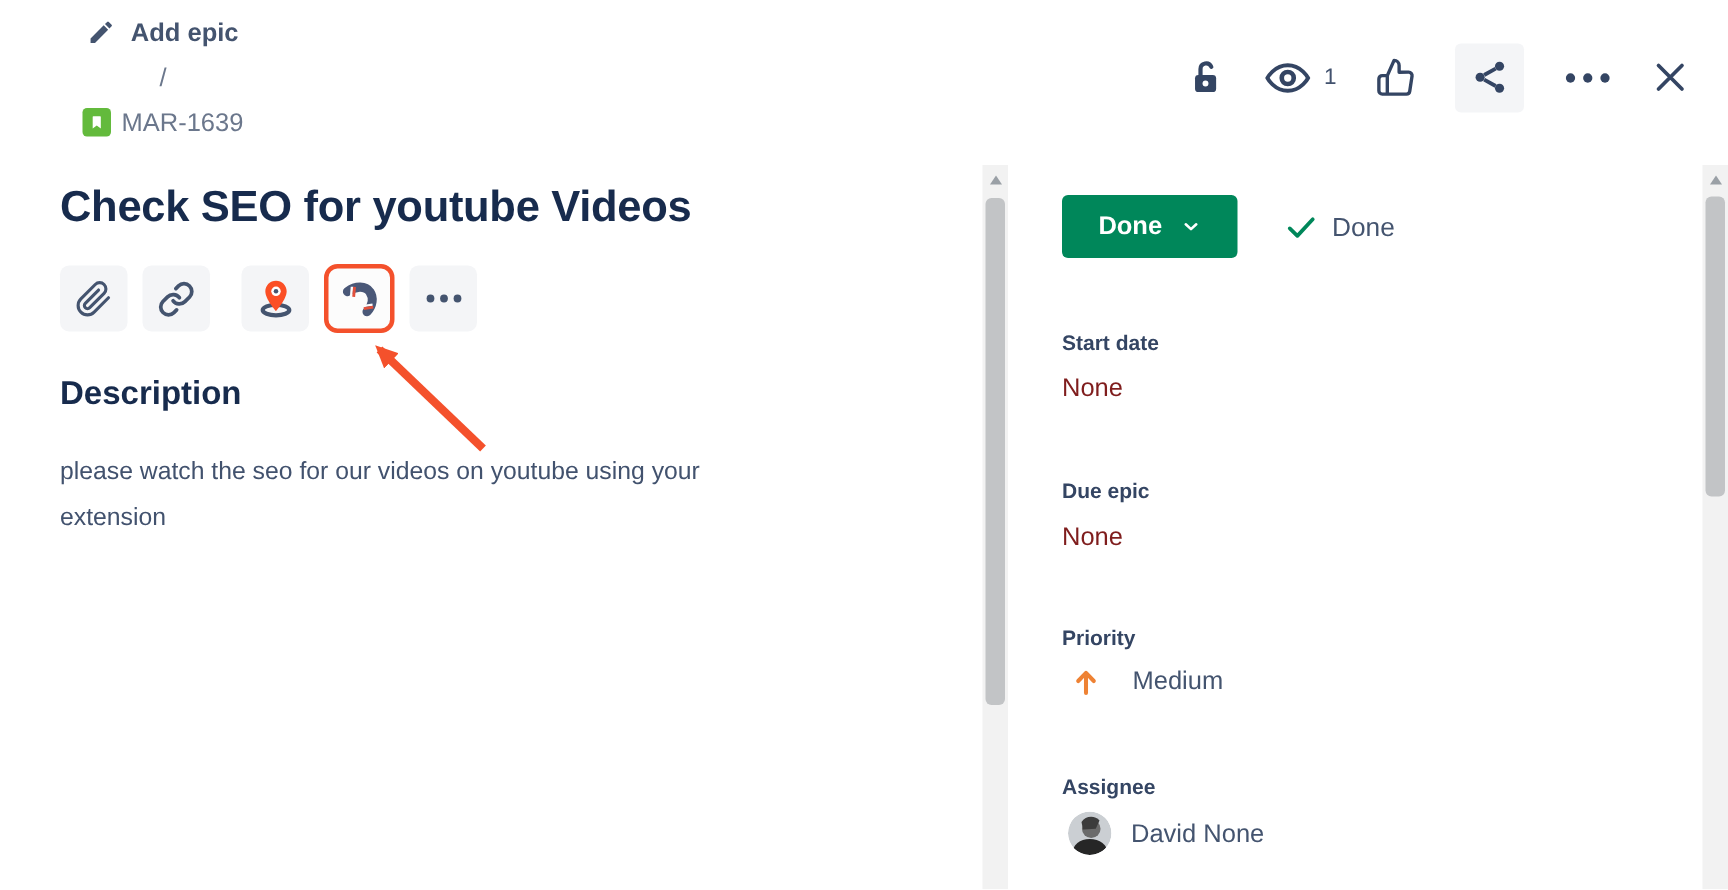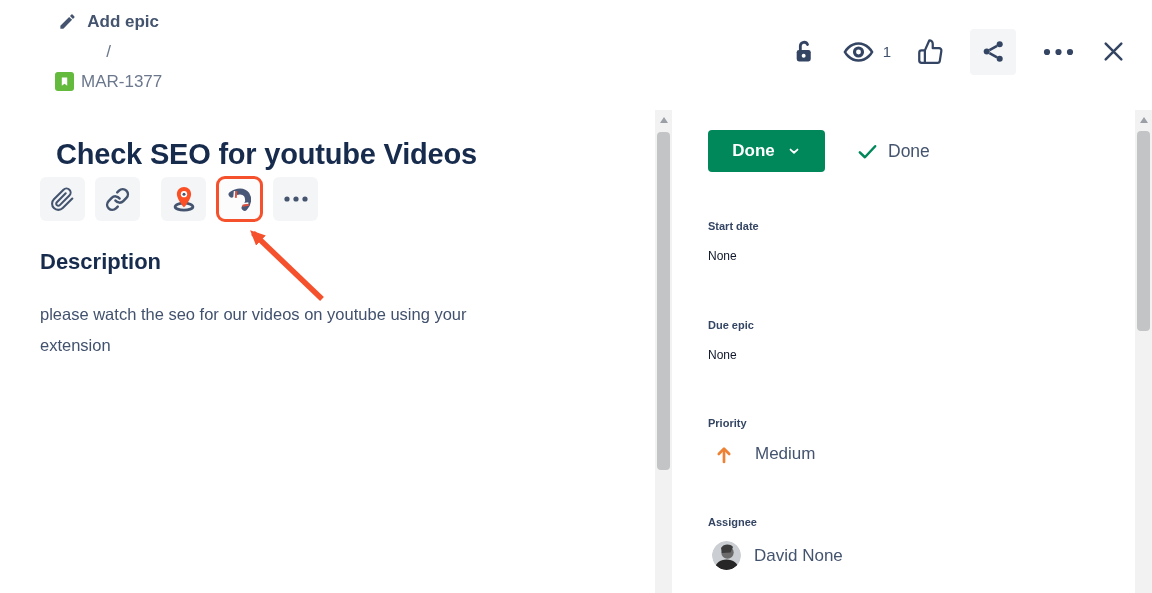--- a/index.html
+++ b/index.html
@@ -15,21 +15,21 @@
   .issue-key-btn{display:flex;align-items:center;gap:7px;color:#6B778C;font-size:17px;}
   .type-icon{width:19px;height:19px;border-radius:3px;background:#63BA3C;display:flex;align-items:center;justify-content:center;}
   .actions{margin-left:auto;margin-right:26px;display:flex;align-items:center;gap:26px;color:#344563;}
   .act-btn{display:flex;align-items:center;justify-content:center;color:#344563;}
   .watch{display:flex;align-items:center;gap:9px;}
   .watch-count{font-size:15px;color:#42526E;}
   .share-btn{width:46px;height:46px;background:#F4F5F7;border-radius:4px;}
 
   
   .left-pane{position:absolute;left:40px;top:110px;width:590px;height:483px;}
-  .issue-title{position:absolute;left:0;top:12px;margin:16px;font-size:29px;font-weight:600;color:#172B4D;letter-spacing:-0.2px;}
+  .issue-title{position:absolute;left:0;top:12px;margin:0;font-size:29px;font-weight:600;color:#172B4D;letter-spacing:-0.2px;}
   .toolbar{position:absolute;left:0;top:66px;display:flex;align-items:center;gap:10px;}
   .tb-btn{width:45px;height:44px;background:#F4F5F7;border-radius:6px;display:flex;align-items:center;justify-content:center;color:#44546F;}
   .tb-gap{margin-left:11px;}
   .tb-highlight{background:#FCFCFC;border:3px solid #F4512C;border-radius:9px;width:47px;height:46px;box-sizing:border-box;}
   .desc-label{position:absolute;left:0;top:139px;font-size:22px;font-weight:700;color:#172B4D;}
   .desc-text{position:absolute;left:0;top:172px;width:500px;font-size:16.5px;line-height:31px;color:#42526E;}
   .annot-arrow{position:absolute;left:193px;top:106px;pointer-events:none;}
 
   
   .scrollbar{position:absolute;top:110px;width:17px;height:483px;background:#F2F2F2;}
@@ -40,22 +40,22 @@
   .sb-thumb{position:absolute;left:2px;width:13px;background:#C2C4C6;border-radius:4px;}
   .sb-mid .sb-thumb{top:22px;height:338px;}
   .sb-right .sb-thumb{top:21px;height:200px;}
 
   
   .right-pane{position:absolute;left:708px;top:110px;width:420px;height:483px;}
   .status-btn{position:absolute;left:0;top:20px;width:117px;height:42px;background:#00875A;border-radius:4px;
               display:flex;align-items:center;justify-content:center;gap:12px;color:#fff;font-size:17px;font-weight:700;}
   .resolution{position:absolute;left:148px;top:30px;display:flex;align-items:center;gap:9px;
               color:#44546F;font-size:17.5px;}
-  .field-label{position:absolute;left:0;font-size:11px;font-weight:600;color:#344563;}
-  .field-value{position:absolute;left:0;font-size:12px;color:#0f172a;}
+  .field-label{position:absolute;left:0;font-size:14px;font-weight:600;color:#344563;}
+  .field-value{position:absolute;left:0;font-size:17px;color:#7f1d1d;}
   .f1-label{top:110px;} .f1-value{top:139px;}
   .f2-label{top:209px;} .f2-value{top:238px;}
   .f3-label{top:307px;}
   .priority-row{position:absolute;left:8px;top:334px;display:flex;align-items:flex-end;gap:23px;}
   .priority-text{color:#44546F;font-size:17px;}
   .f4-label{top:406px;}
   .assignee-row{position:absolute;left:4px;top:431px;display:flex;align-items:center;gap:13px;}
   .assignee-text{color:#44546F;font-size:17px;}
   .avatar{width:29px;height:29px;border-radius:50%;overflow:hidden;display:block;}
 </style>
@@ -74,21 +74,21 @@
         </span>
         <span>Add epic</span>
       </button>
       <span class="bc-sep">/</span>
       <button class="issue-key-btn">
         <span class="type-icon">
           <svg width="13" height="13" viewBox="0 0 24 24">
               <path fill="#fff" d="M7.8 4.5h8.4c.4 0 .8.35.8.8v14.4l-5-3.6-5 3.6V5.3c0-.45.4-.8.8-.8z"></path>
             </svg>
         </span>
-        <span>MAR-1377</span>
+        <span>MAR-1639</span>
       </button>
     </nav>
 
     <div class="actions">
       <button class="act-btn">
         <span style="display:flex;">
           <svg width="25" height="28" viewBox="0 0 24 26">
             <path d="M8 11V7.2a3.6 3.6 0 0 1 6.9-1.4" fill="none" stroke="#344563" stroke-width="2.7" stroke-linecap="round"></path>
             <rect x="4.5" y="11" width="13.5" height="11" rx="2.2" fill="#344563"></rect>
             <circle cx="11.2" cy="16.5" r="1.9" fill="#fff"></circle>

